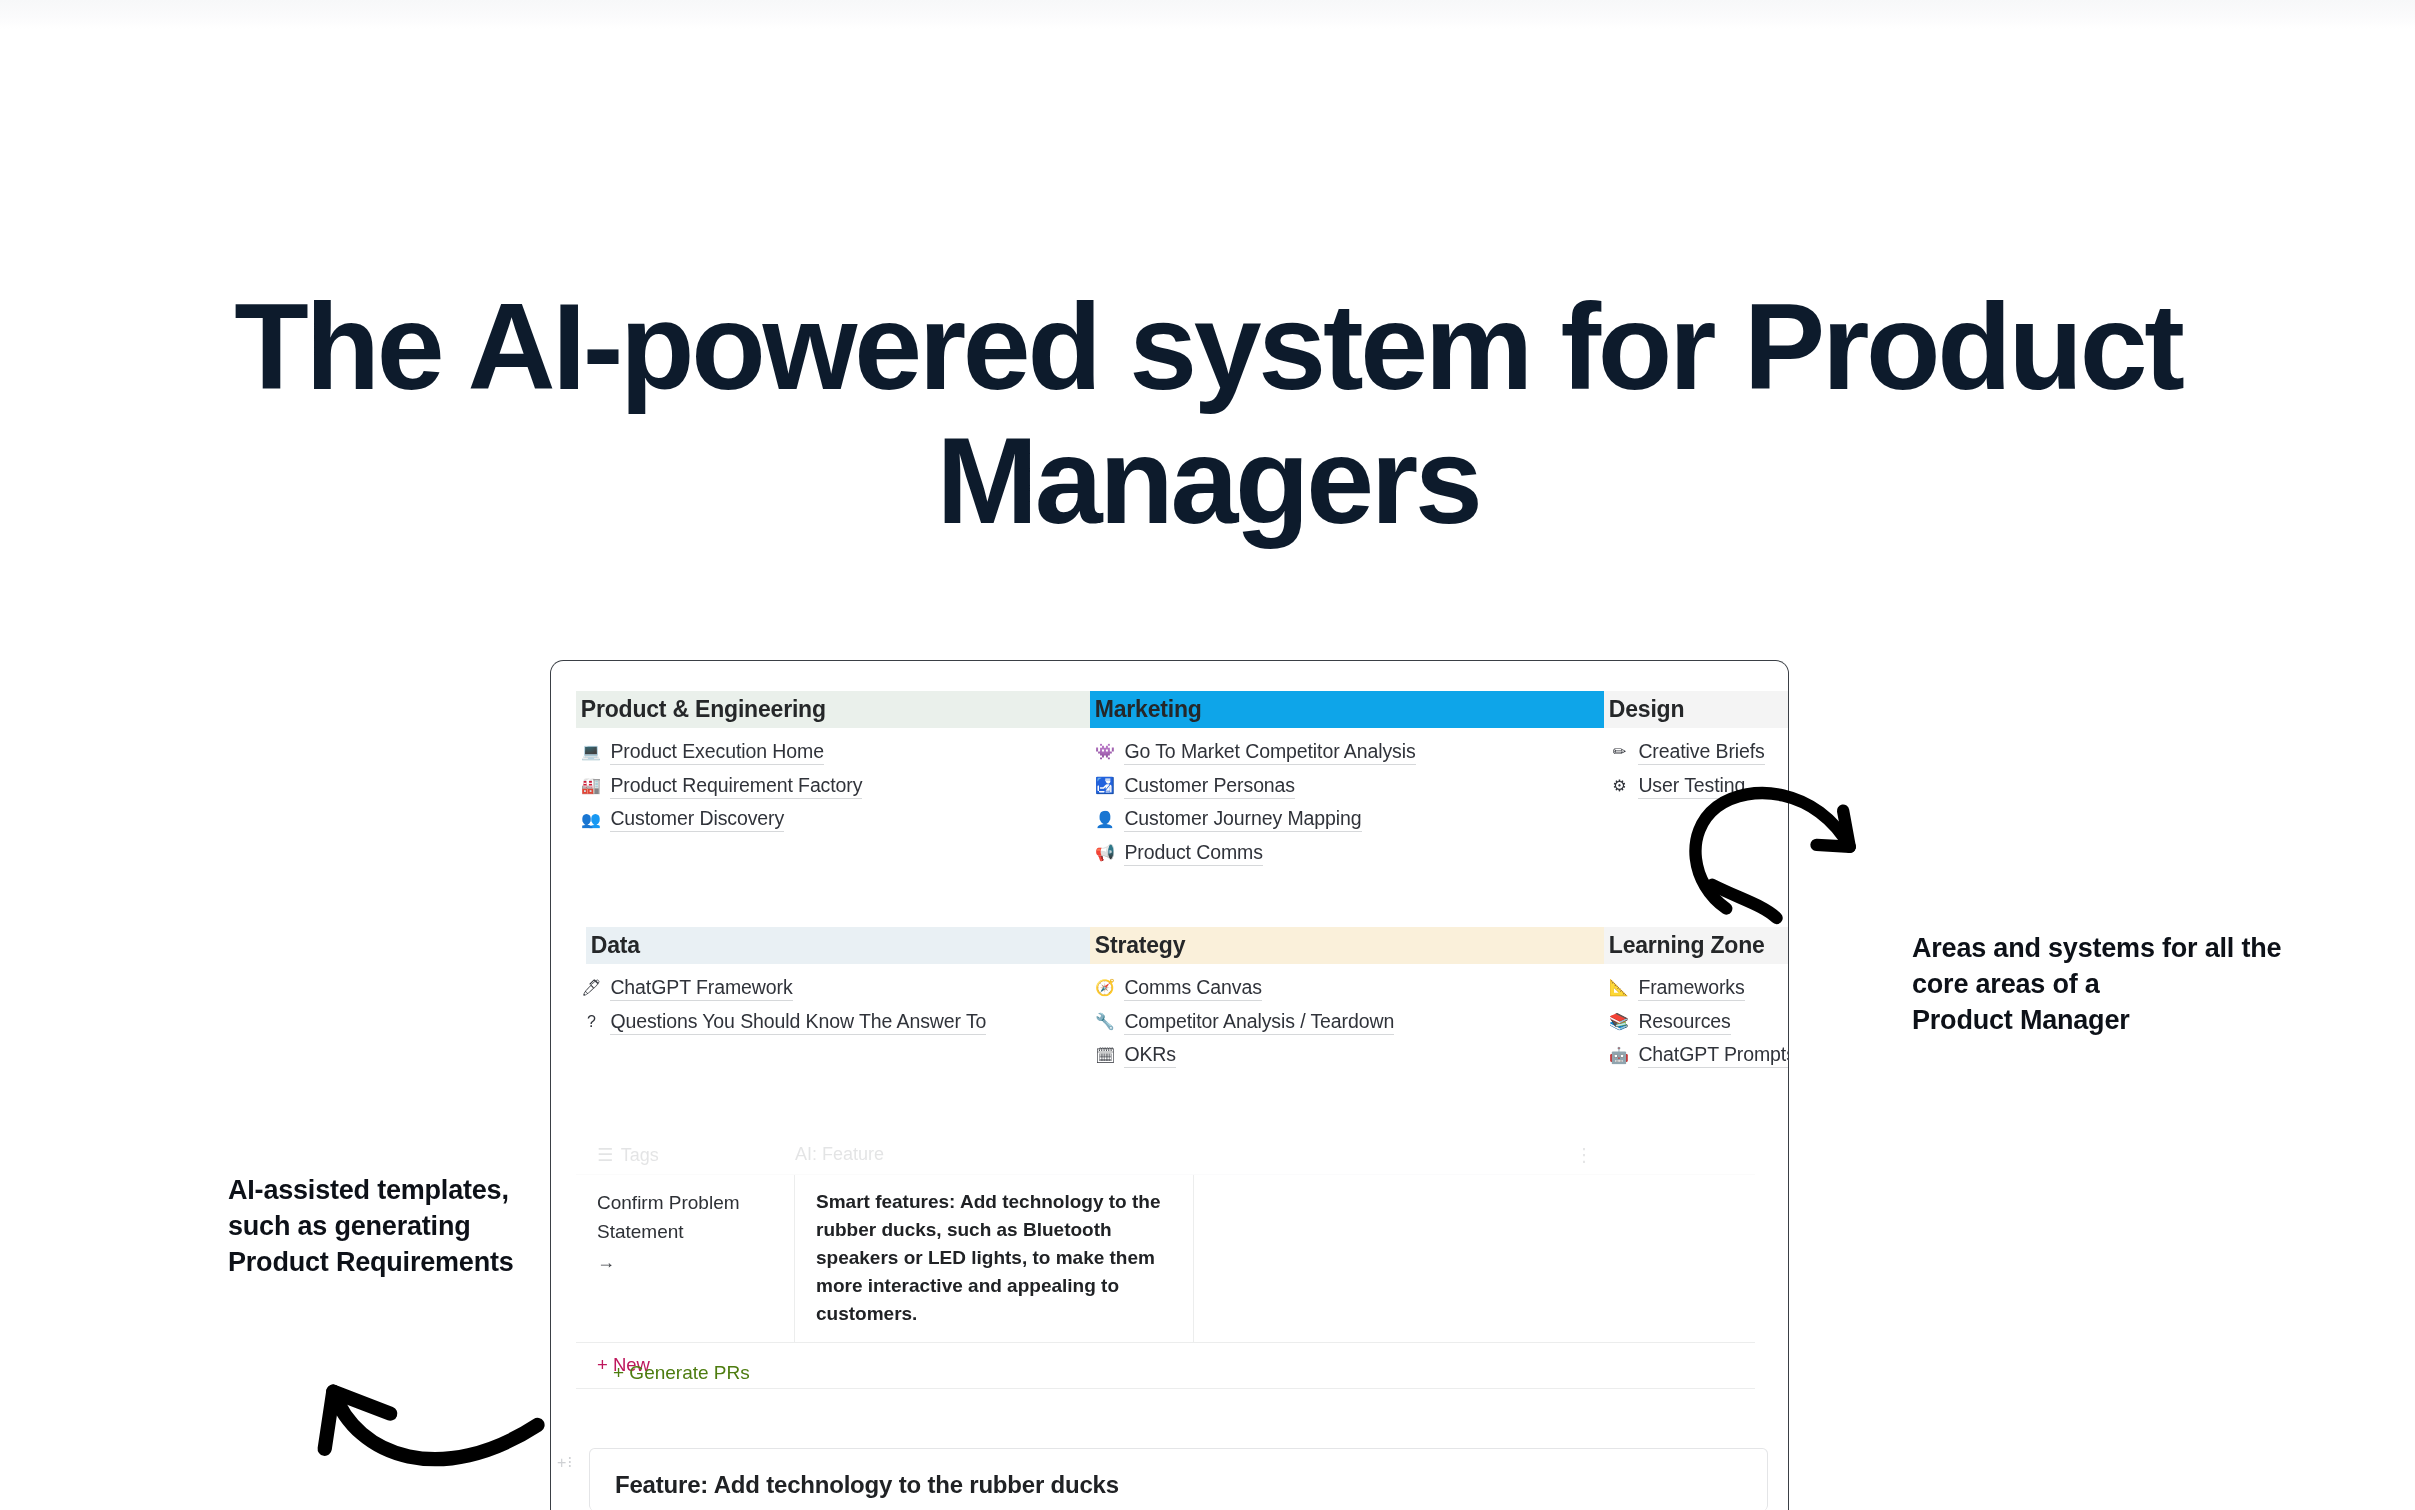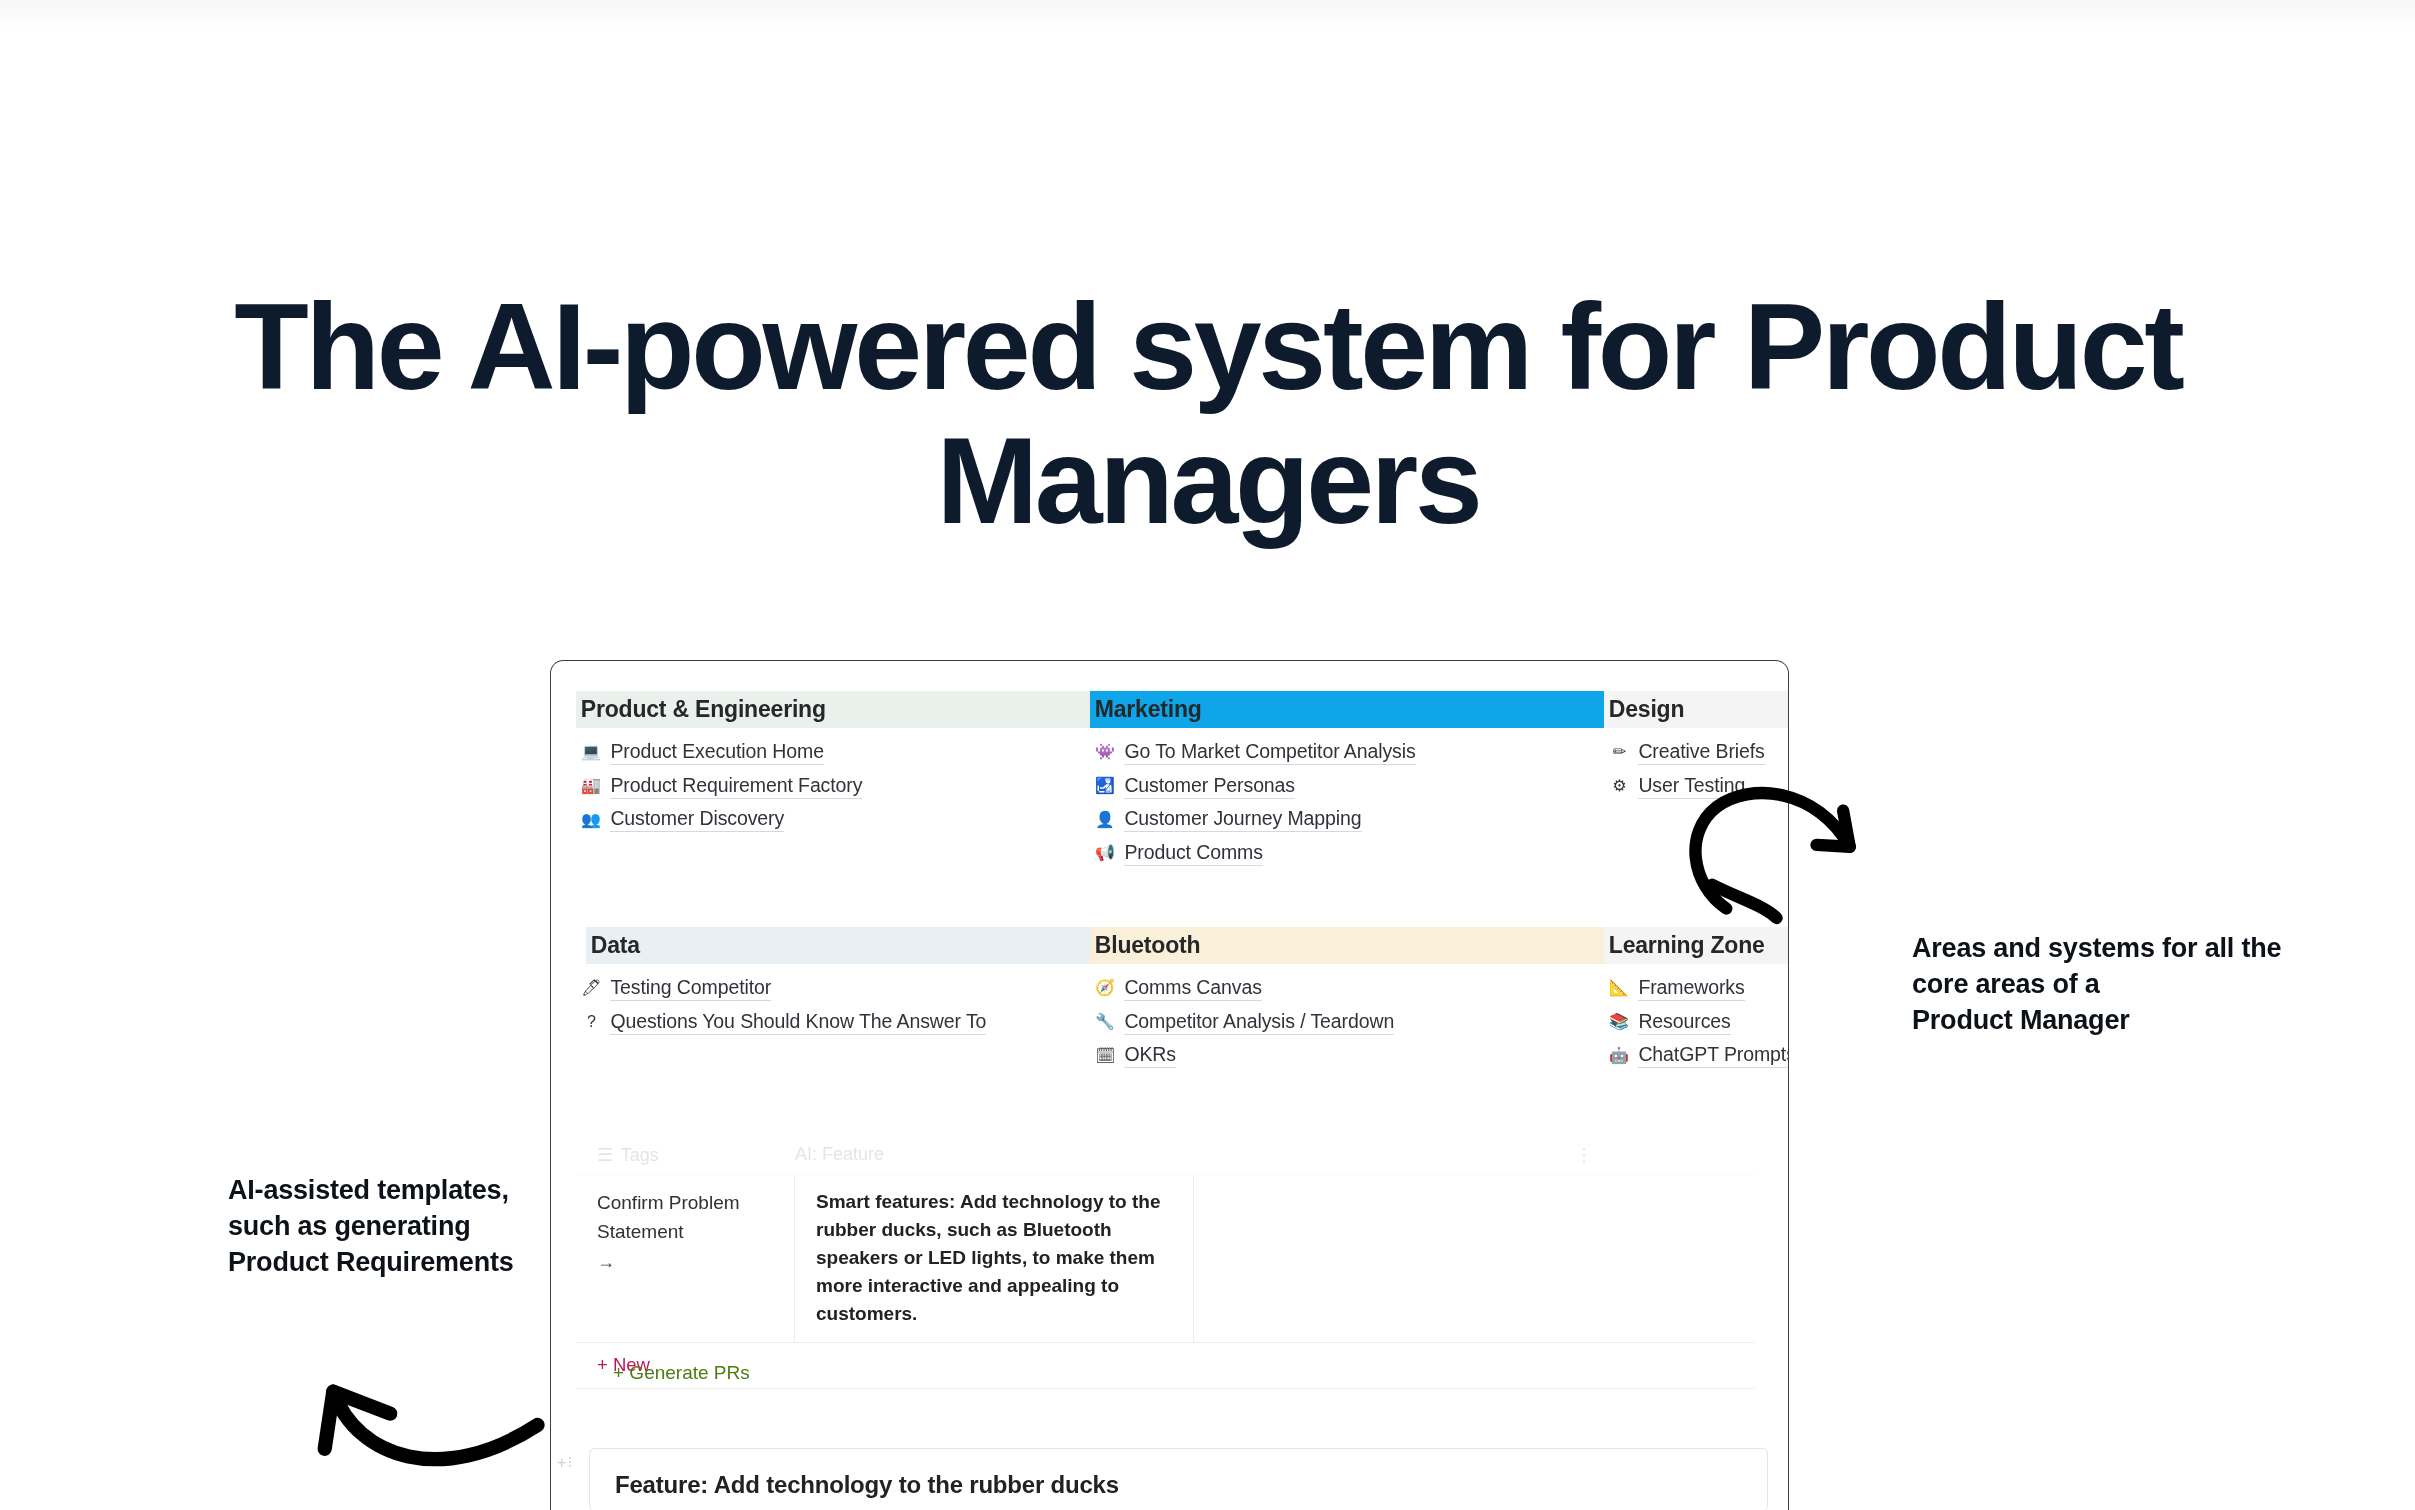--- a/index.html
+++ b/index.html
@@ -200,30 +200,30 @@
       <div class="row">
         <span class="ico">⚙</span>
         <span class="lbl">User Testing</span>
       </div>
     </div>
 
     <div class="col c-da">
       <span class="sect-title">Data</span>
       <div class="row">
         <span class="ico">🖊</span>
-        <span class="lbl">Testing Competitor</span>
+        <span class="lbl">ChatGPT Framework</span>
       </div>
       <div class="row">
         <span class="ico">?</span>
         <span class="lbl">Questions You Should Know The Answer To</span>
       </div>
     </div>
 
     <div class="col c-st">
-      <span class="sect-title">Bluetooth</span>
+      <span class="sect-title">Strategy</span>
       <div class="row">
         <span class="ico">🧭</span>
         <span class="lbl">Comms Canvas</span>
       </div>
       <div class="row">
         <span class="ico">🔧</span>
         <span class="lbl">Competitor Analysis / Teardown</span>
       </div>
       <div class="row">
         <span class="ico">🗓</span>

